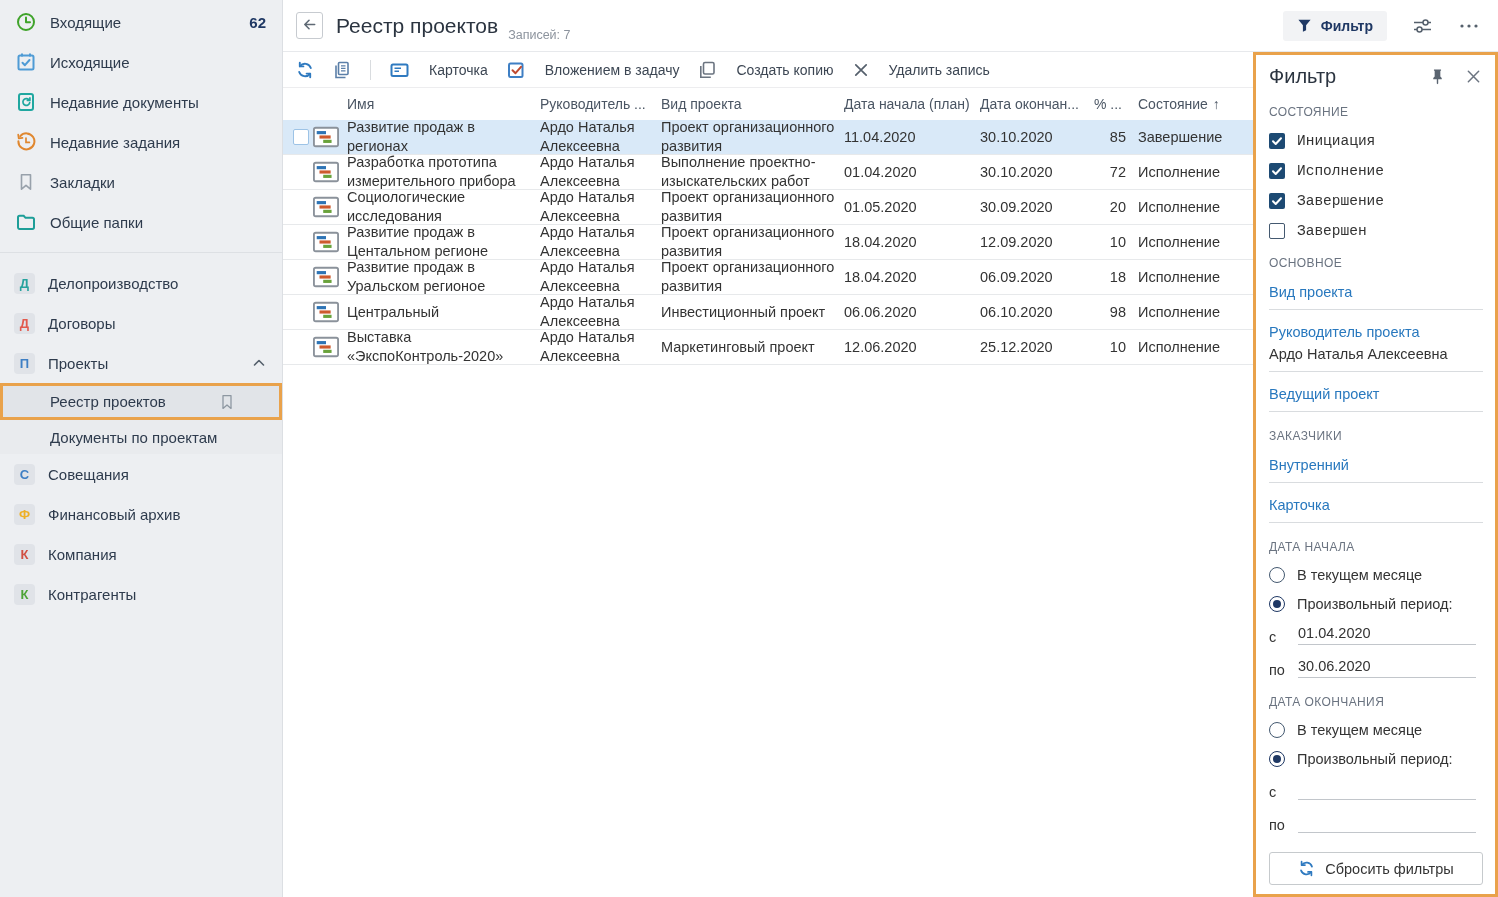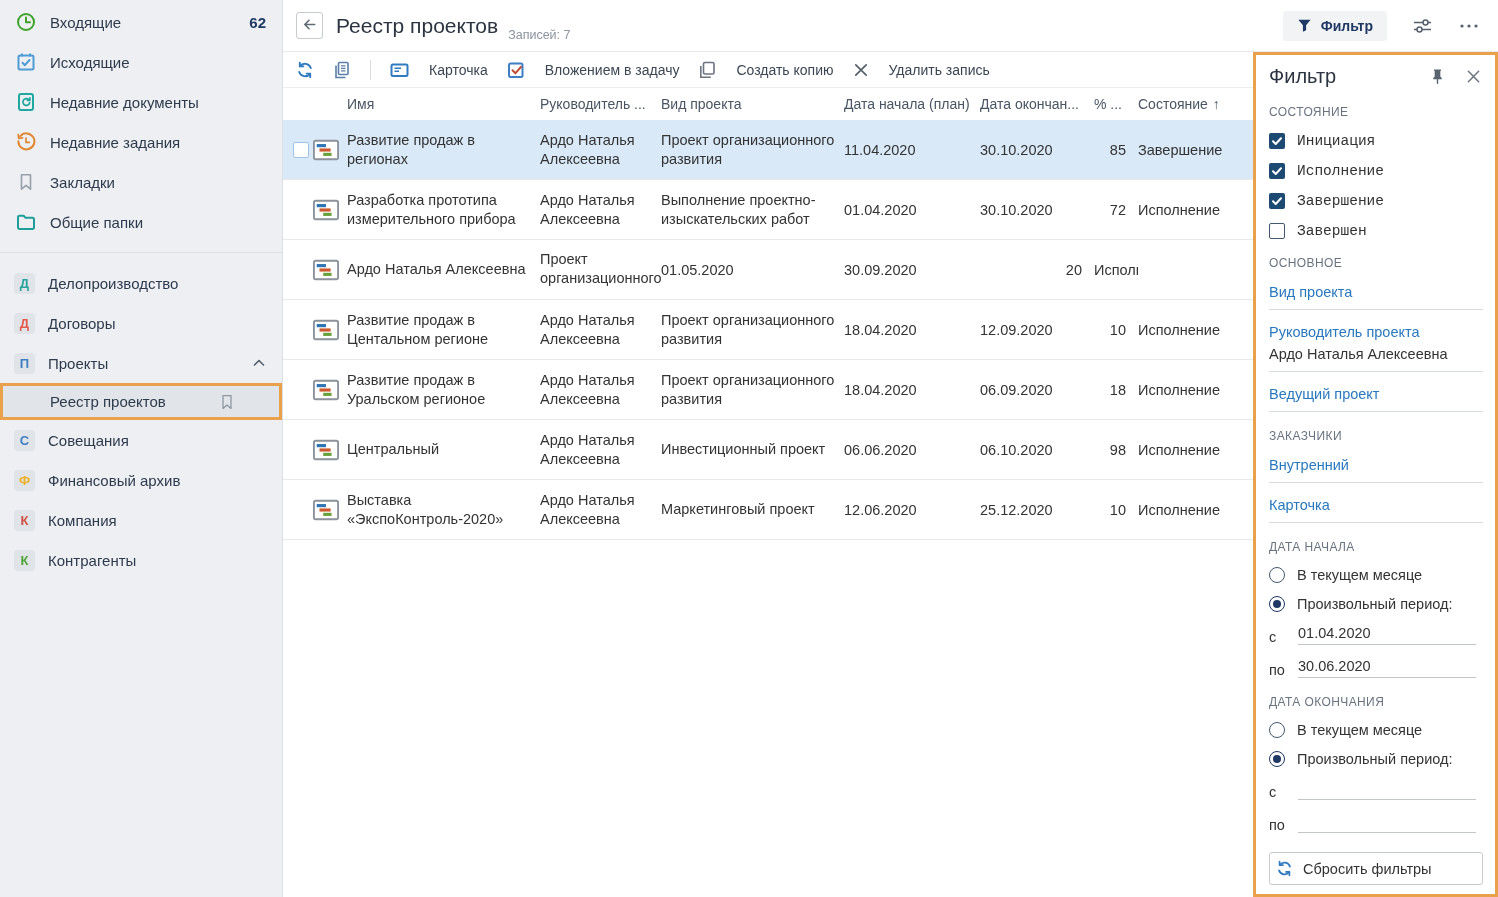--- a/index.html
+++ b/index.html
@@ -73,21 +73,21 @@
   .tbtn { display:flex; align-items:center; gap:20px; cursor:pointer; background:none; border:none; padding:0; font:inherit; color:#3c4653; white-space:nowrap; }
   .tsep { width:1px; height:20px; background:#d9dcdf; }
 
   .grid {
     display:grid;
     grid-template-columns:30px 34px 193px 121px 183px 136px 114px 44px 1fr;
     align-items:center;
   }
   .thead { height:32px; flex-shrink:0; color:#4a5563; font-size:14px; }
   .cell { padding-right:8px; overflow:hidden; }
-  .trow { height:60px; border-bottom:1px solid #e7e9eb; font-size:14.5px; color:#333; cursor:pointer; }
+  .trow { height:35px; border-bottom:1px solid #e7e9eb; font-size:14.5px; color:#333; cursor:pointer; }
   .trow.selected { background:#d9e9f8; }
   .cell-wrap { line-height:19px; max-height:40px; }
   .c-pct { text-align:right; padding-right:12px; }
   .thead .c-pct { text-align:left; padding-right:0; }
   .row-check {
     width:16px; height:16px; border:1px solid #9dc3e6; background:#fff;
     border-radius:2px; margin-left:10px; cursor:pointer;
   }
   .proj-icon { display:flex; align-items:center; }
 
@@ -113,21 +113,21 @@
   .rdo.on::after { content:""; position:absolute; inset:3px; border-radius:50%; background:#1f3864; }
   .date-row { display:flex; align-items:flex-end; gap:10px; margin-top:11px; }
   .date-label { font-size:14.5px; color:#333; width:19px; flex-shrink:0; }
   .date-input {
     border:none; border-bottom:1px solid #c2c6cb; outline:none;
     font-size:14.5px; color:#333; width:178px; padding:2px 0 3px 0;
     background:transparent; font-family:inherit;
   }
   .fp-spacer { flex:1; }
   .reset-btn {
-    display:flex; align-items:center; gap:10px;
+    display:flex; align-items:center; justify-content:center; gap:10px;
     border:1px solid #c6cacd; border-radius:3px; background:#fff;
     height:33px; font-size:14.5px; color:#333; cursor:pointer;
     font-family:inherit; margin-top:10px; flex-shrink:0;
   }
 </style>
 </head>
 <body>
 
 <div class="app">
 
@@ -216,20 +216,24 @@
             </svg>
           </span>
   </div>
         <div class="sub-item selected">
       <span>Реестр проектов</span>
       <span class="sub-bookmark">
             <svg width="16" height="18" viewBox="0 0 20 20">
               <path d="M5 2h10v16l-5-4.3L5 18z" fill="none" stroke="#8d97a1" stroke-width="1.6" stroke-linejoin="round"></path>
             </svg>
           </span>
+    </div>
+        <div class="sub-item">
+      <span>Документы по проектам</span>
+
     </div>
         <div class="s-item">
     <span class="chip" style="color:#3e7fc4;">С</span>
     <span>Совещания</span>
 
   </div>
         <div class="s-item">
     <span class="chip" style="color:#eeb026;">Ф</span>
     <span>Финансовый архив</span>
 
@@ -414,20 +418,21 @@
             <div class="grid trow">
     <div class="cell"></div>
     <div class="cell proj-icon">
                 <svg width="28" height="22" viewBox="0 0 28 22">
                   <rect x="1" y="1" width="26" height="20" rx="2" fill="#fff" stroke="#8b929b" stroke-width="2"></rect>
                   <rect x="4" y="4.6" width="10" height="3.4" fill="#2e74b5"></rect>
                   <rect x="7" y="9.3" width="12" height="3.4" fill="#cd5a2e"></rect>
                   <rect x="11" y="14" width="9" height="3.4" fill="#69a23b"></rect>
                 </svg>
               </div>
+    <div class="cell cell-wrap">Социологические исследования</div>
     <div class="cell cell-wrap">Ардо Наталья Алексеевна</div>
     <div class="cell cell-wrap">Проект организационного развития</div>
     <div class="cell">01.05.2020</div>
     <div class="cell">30.09.2020</div>
     <div class="cell c-pct">20</div>
     <div class="cell">Исполнение</div>
   </div>
             <div class="grid trow">
     <div class="cell"></div>
     <div class="cell proj-icon">

